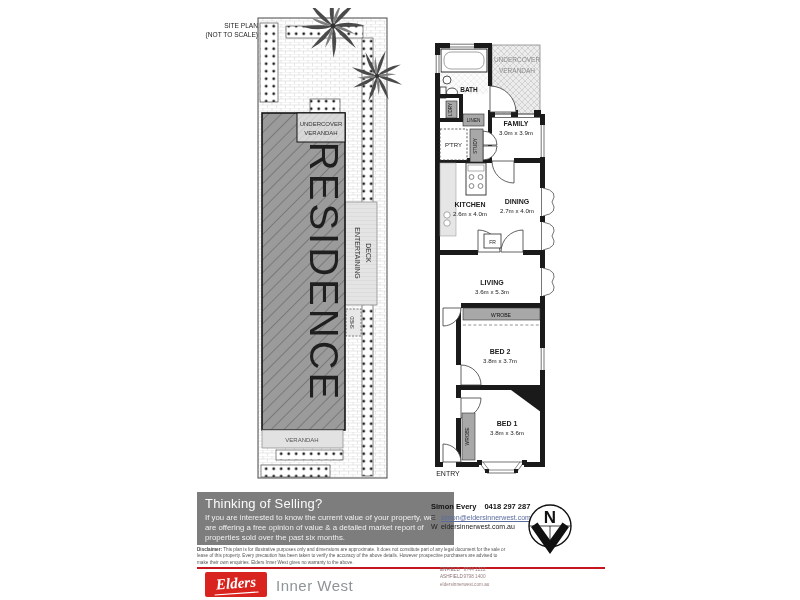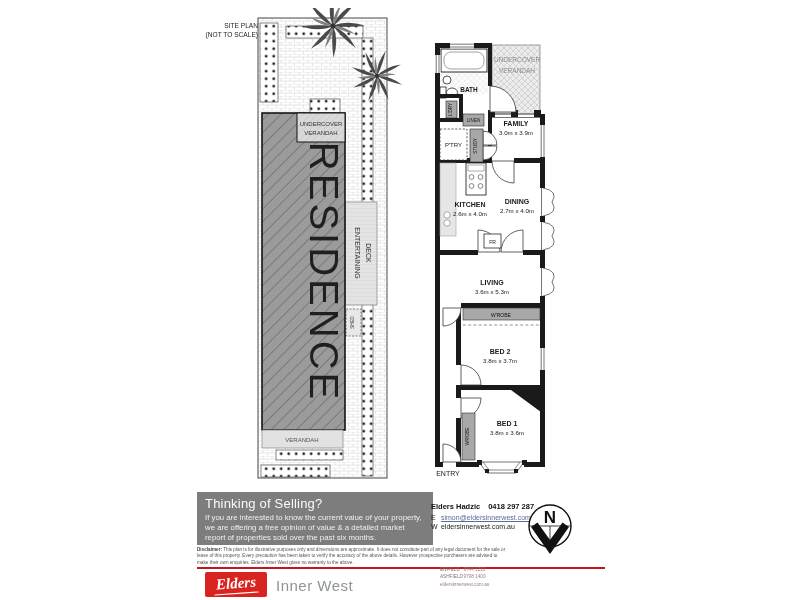--- a/index.html
+++ b/index.html
@@ -4,21 +4,21 @@
 <style>
   html,body{margin:0;padding:0;background:#fff;}
   .page{position:relative;width:800px;height:600px;background:#ffffff;overflow:hidden;
         font-family:"Liberation Sans",sans-serif;}
   svg text{font-family:"Liberation Sans",sans-serif;}
   .abs{position:absolute;}
 
   .siteplan-title{left:196px;top:22px;width:62px;font-size:6.6px;line-height:1.35;
         text-align:right;color:#222;}
 
-  .selling-box{left:197px;top:492px;width:236px;height:53px;background:#7d7d7d;
+  .selling-box{left:197px;top:492px;width:257px;height:53px;background:#7d7d7d;
         color:#f4f4f4;padding:4px 8px;box-sizing:border-box;overflow:hidden;}
   .selling-box .title{font-size:13px;font-weight:400;letter-spacing:.2px;color:#fafafa;}
   .selling-box .body{font-size:7.8px;line-height:1.3;margin-top:2px;color:#efefef;}
 
   .property-block{left:431px;top:492px;width:170px;color:#111;}
   .property-block .address{font-size:11px;font-weight:bold;}
   .property-block .agent{margin-top:10px;font-size:7.5px;font-weight:bold;}
   .property-block .agent .phone{margin-left:8px;}
   .property-block .row{margin-top:2.5px;font-size:7px;color:#222;}
   .property-block .row .lbl{display:inline-block;width:8px;}
@@ -312,21 +312,21 @@
     </g>
   </svg>
 
   <div class="abs selling-box">
     <div class="title">Thinking of Selling?</div>
     <div class="body">If you are interested to know the current value of your property, we are offering a free opinion of value &amp; a detailed market report of properties sold over the past six months.</div>
   </div>
 
   <div class="abs property-block">
     <div class="agent">
-      <span>Elders Hadzic</span><span class="phone">0418 297 287</span>
+      <span>Simon Every</span><span class="phone">0418 297 287</span>
     </div>
     <div class="row">
       <span class="lbl">E</span>
       <span class="link">simon@eldersinnerwest.com.au</span>
     </div>
     <div class="row">
       <span class="lbl">W</span>
       <span>eldersinnerwest.com.au</span>
     </div>
   </div>

